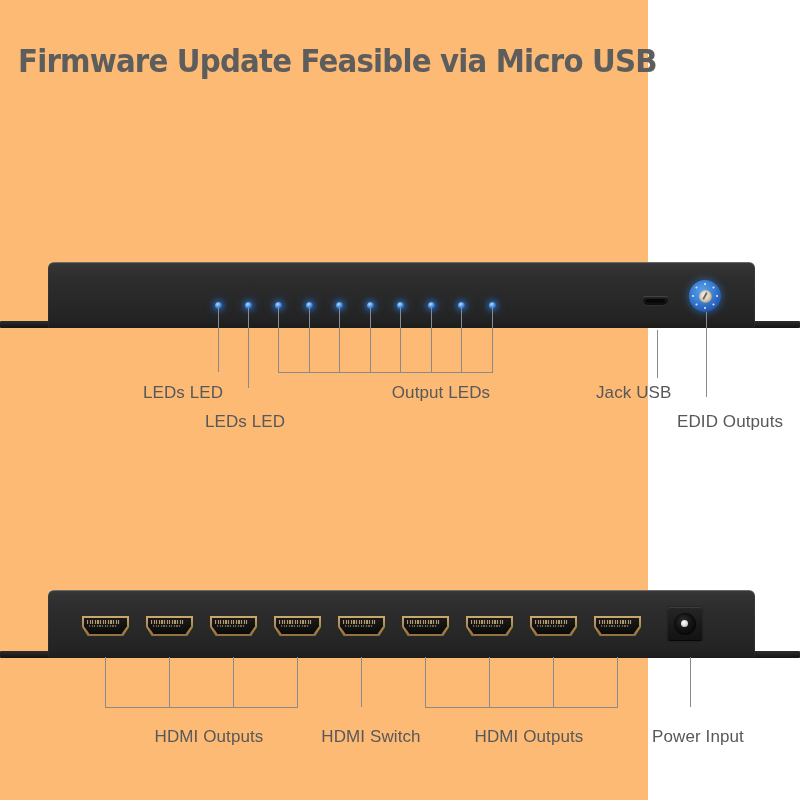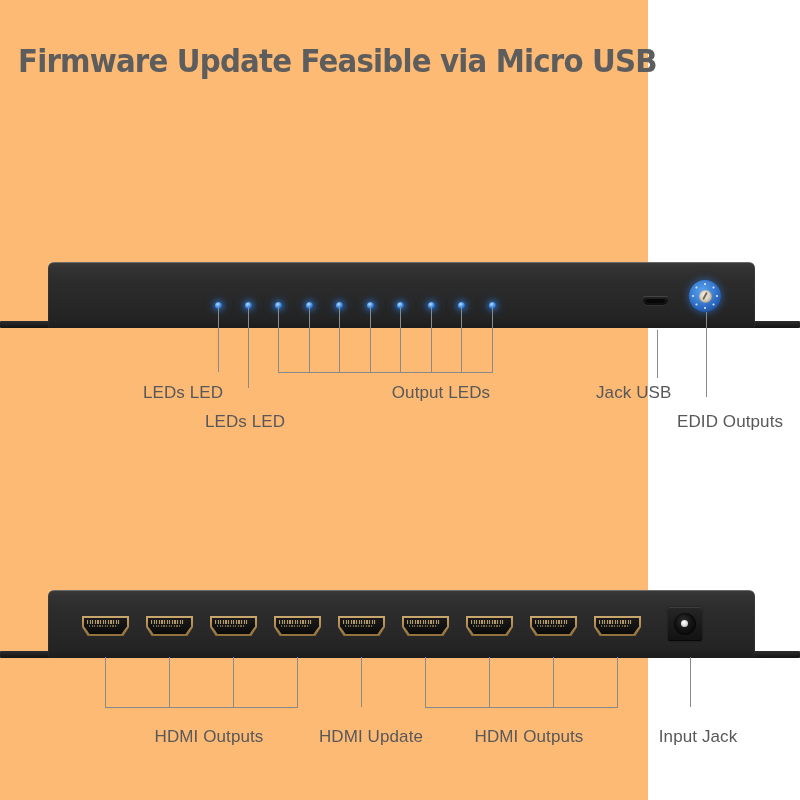--- a/index.html
+++ b/index.html
@@ -382,20 +382,20 @@
     <div class="vline" style="left:489px; top:657px; height:50px;"></div>
     <div class="vline" style="left:553px; top:657px; height:50px;"></div>
     <div class="vline" style="left:617px; top:657px; height:50px;"></div>
     <div class="vline" style="left:690px; top:657px; height:50px;"></div>
 
     <div class="hline" style="left:105px; top:707px; width:193px;"></div>
     <div class="hline" style="left:425px; top:707px; width:193px;"></div>
 
     <div class="callout center" style="left:209px; top:727px;">HDMI Outputs</div>
 
-    <div class="callout center" style="left:371px; top:727px;">HDMI Update</div>
+    <div class="callout center" style="left:371px; top:727px;">HDMI Switch</div>
 
     <div class="callout center" style="left:529px; top:727px;">HDMI Outputs</div>
 
-    <div class="callout center" style="left:698px; top:727px;">Input Jack</div>
+    <div class="callout center" style="left:698px; top:727px;">Power Input</div>
   </div>
 
 </div>
 
 </body></html>

